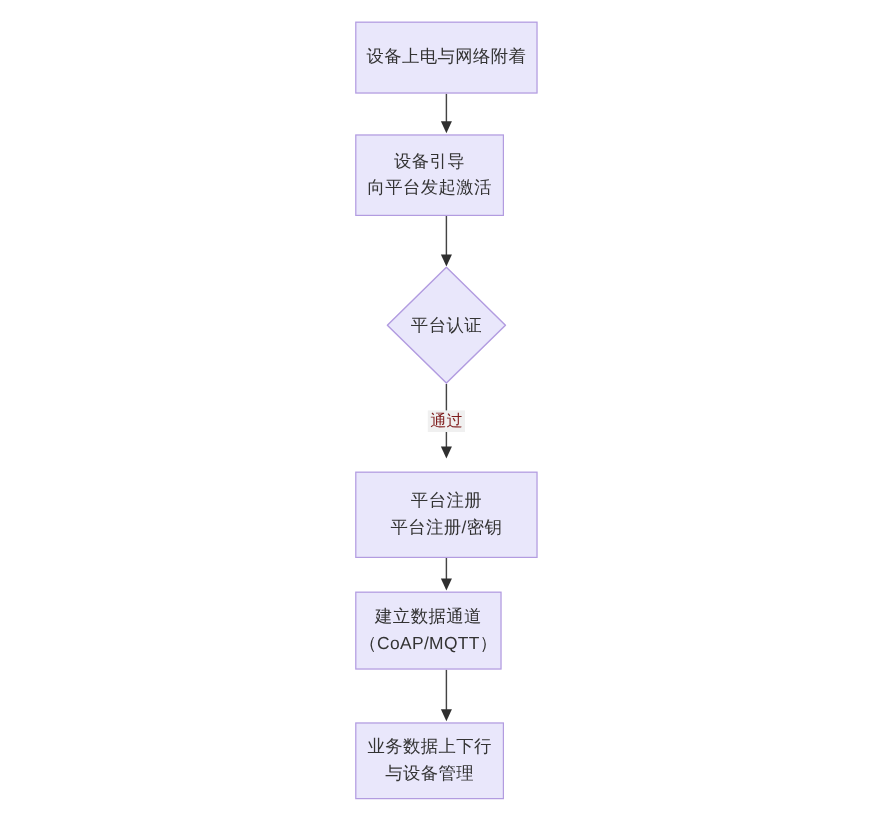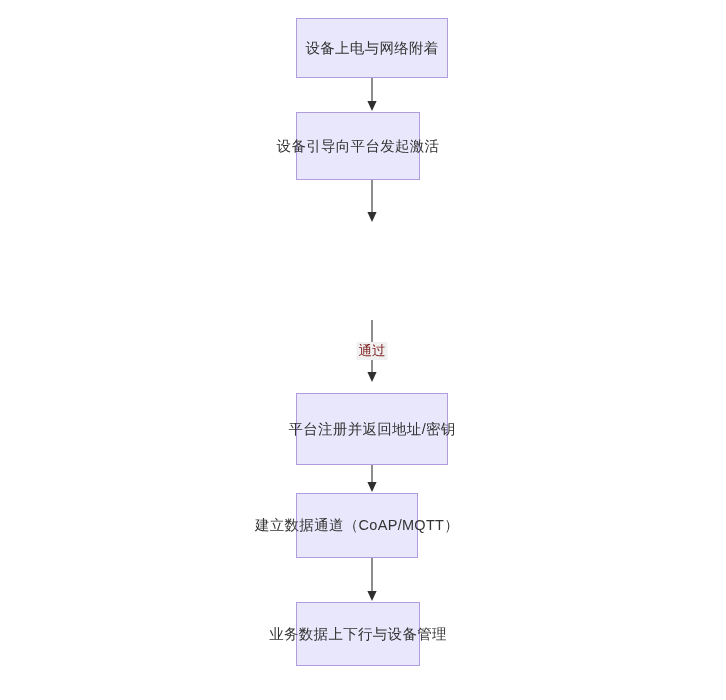--- a/index.html
+++ b/index.html
@@ -16,21 +16,21 @@
     height: 700px;
     background: #ffffff;
     overflow: hidden;
   }
   .node {
     position: absolute;
     box-sizing: border-box;
     background: #e9e7fb;
     border: 1px solid #b29ce0;
     display: flex;
-    flex-direction: row;
+    flex-direction: column;
     align-items: center;
     justify-content: center;
     color: #333333;
     font-size: 14.5px;
     line-height: 1.55;
     text-align: center;
     letter-spacing: 0.3px;
   }
   .node .line {
     display: block;
@@ -121,24 +121,30 @@
 
   <div class="node" style="left:296px; top:18px; width:152px; height:60px;">
     <span class="line">设备上电与网络附着</span>
   </div>
 
   <div class="node" style="left:296px; top:112px; width:124px; height:68px;">
     <span class="line">设备引导</span>
     <span class="line">向平台发起激活</span>
   </div>
 
+  <div class="diamond-wrap" style="left:322px; top:222px; width:100px; height:98px;">
+    <svg class="diamond-shape" viewBox="0 0 100 98" preserveAspectRatio="none">
+      <polygon points="50,0.8 99.2,49 50,97.2 0.8,49" fill="#e9e7fb" stroke="#b29ce0" stroke-width="1.2"></polygon>
+    </svg>
+    <div class="diamond-label">平台认证</div>
+  </div>
 
   <div class="node" style="left:296px; top:393px; width:152px; height:72px;">
     <span class="line">平台注册</span>
-    <span class="line">并返回地址/密钥</span>
+    <span class="line">平台注册/密钥</span>
   </div>
 
   <div class="node" style="left:296px; top:493px; width:122px; height:65px;">
     <span class="line">建立数据通道</span>
     <span class="line">（CoAP/MQTT）</span>
   </div>
 
   <div class="node" style="left:296px; top:602px; width:124px; height:64px;">
     <span class="line">业务数据上下行</span>
     <span class="line">与设备管理</span>

